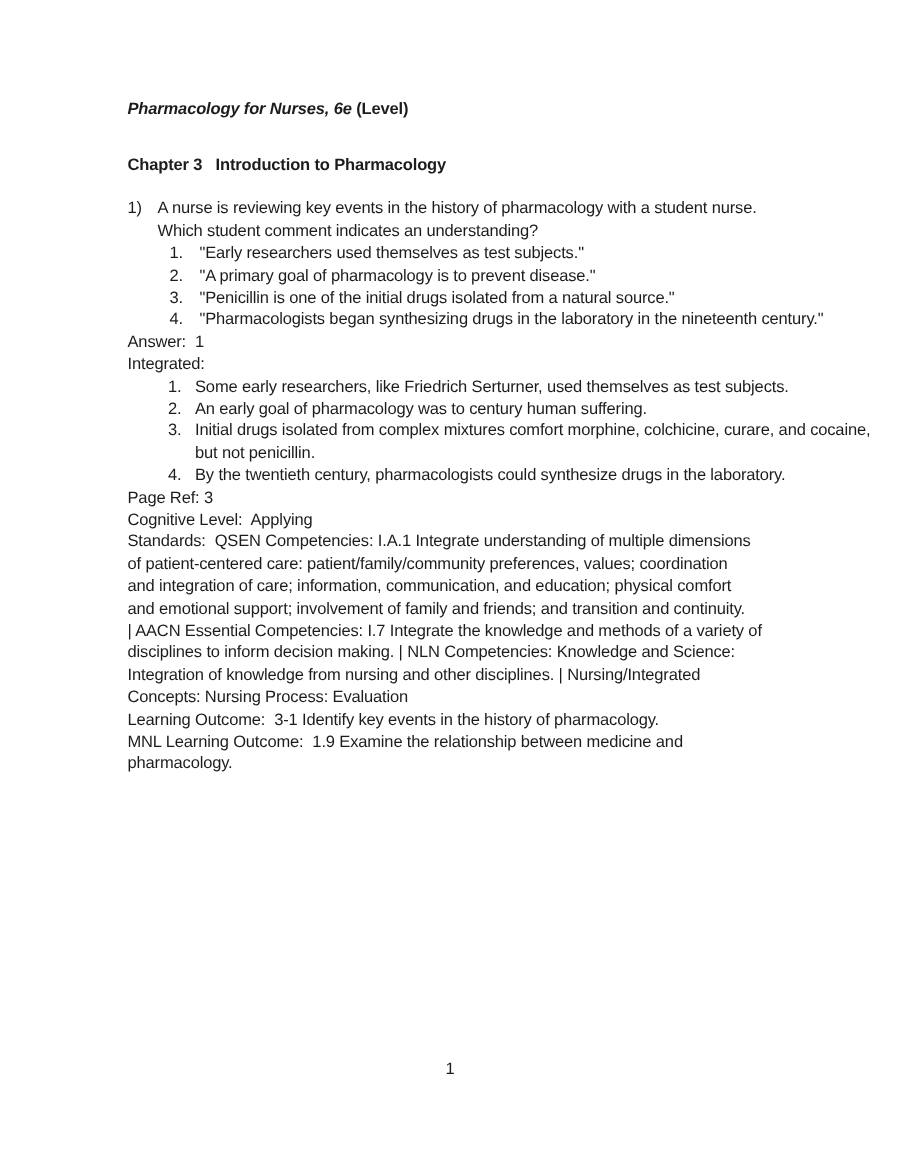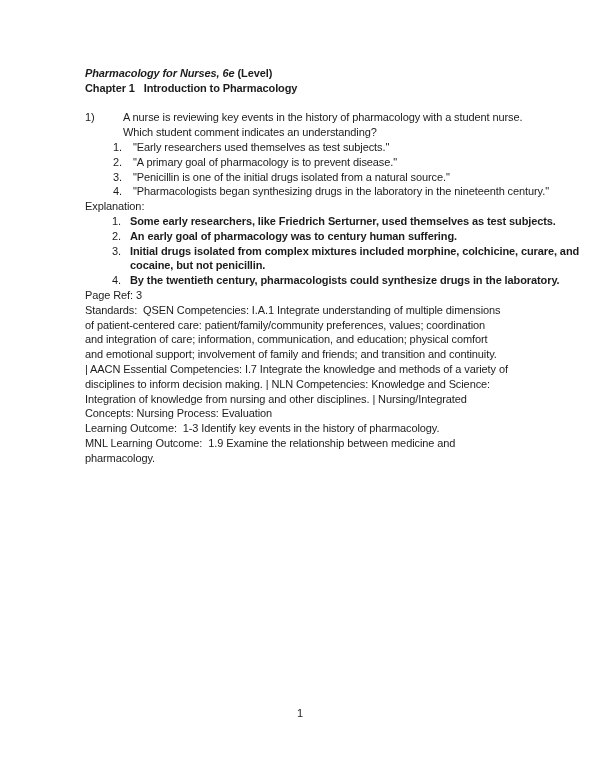--- a/index.html
+++ b/index.html
@@ -21,69 +21,69 @@
   }
   .content {
     position: absolute;
     left: 85px;
     top: 66px;
     right: 12px;
   }
   .line, .qtext {
     white-space: pre-wrap;
   }
-  .bold   { font-weight: bold; }
+  .bold   { font-weight: bold; margin-top: 22px; }
   .italic { font-style: italic; }
   .spacer { height: 14.8px; }
   .row { display: flex; align-items: flex-start; }
   
   .stem-row .qnum {
     flex: none;
     width: 20px;
   }
-  .stem-row .qtext { flex: 1; margin-left: 18px; }
+  .stem-row .qtext { flex: 1; }
   
   .opt .num {
     flex: none;
     margin-left: 28px;
     width: 20px;
   }
   .opt .txt { flex: 1; }
   
   .opt .txt.hang {
     margin-left: -11px;
     text-indent: 11px;
   }
   
   .exp .num {
     flex: none;
     margin-left: 27px;
     width: 18px;
   }
-  .exp .txt { flex: 1; font-weight: bold; }
+  .exp .txt { flex: 1; }
   .footer {
     position: absolute;
     top: 706px;
     left: 0;
     width: 600px;
     text-align: center;
     font-family: "Liberation Sans", "DejaVu Sans", sans-serif;
     font-size: 11px;
     color: #1c1c1c;
   }
 </style>
 </head>
 <body>
 
 <div class="page">
   <div class="content">
 
     <div class="line"><span class="bold italic">Pharmacology for Nurses, 6e</span><span class="bold"> (Level)</span></div>
 
-    <div class="line bold">Chapter 1   Introduction to Pharmacology</div>
+    <div class="line bold">Chapter 3   Introduction to Pharmacology</div>
 
     <div class="spacer"></div>
 
     <div class="question">
 
       <div class="row stem-row">
         <span class="qnum">1)</span>
         <div class="qtext">A nurse is reviewing key events in the history of pharmacology with a student nurse.
 Which student comment indicates an understanding?</div>
       </div>
@@ -99,52 +99,54 @@
       <div class="row opt">
         <span class="num">3.</span>
         <div class="txt">"Penicillin is one of the initial drugs isolated from a natural source."</div>
       </div>
       <div class="row opt">
         <span class="num">4.</span>
         <div class="txt hang">"Pharmacologists began synthesizing drugs in the laboratory in the nineteenth
 century."</div>
       </div>
 
-      <div class="line">Explanation:</div>
+      <div class="line">Answer:  1</div>
+      <div class="line">Integrated:</div>
 
       <div class="row exp">
         <span class="num">1.</span>
         <div class="txt">Some early researchers, like Friedrich Serturner, used themselves as test
 subjects.</div>
       </div>
       <div class="row exp">
         <span class="num">2.</span>
         <div class="txt">An early goal of pharmacology was to century human suffering.</div>
       </div>
       <div class="row exp">
         <span class="num">3.</span>
-        <div class="txt">Initial drugs isolated from complex mixtures included morphine, colchicine,
+        <div class="txt">Initial drugs isolated from complex mixtures comfort morphine, colchicine,
 curare, and cocaine, but not penicillin.</div>
       </div>
       <div class="row exp">
         <span class="num">4.</span>
         <div class="txt">By the twentieth century, pharmacologists could synthesize drugs in the
 laboratory.</div>
       </div>
 
       <div class="line">Page Ref: 3</div>
+      <div class="line">Cognitive Level:  Applying</div>
       <div class="line">Standards:  QSEN Competencies: I.A.1 Integrate understanding of multiple dimensions
 of patient-centered care: patient/family/community preferences, values; coordination
 and integration of care; information, communication, and education; physical comfort
 and emotional support; involvement of family and friends; and transition and continuity.
 | AACN Essential Competencies: I.7 Integrate the knowledge and methods of a variety of
 disciplines to inform decision making. | NLN Competencies: Knowledge and Science:
 Integration of knowledge from nursing and other disciplines. | Nursing/Integrated
 Concepts: Nursing Process: Evaluation</div>
-      <div class="line">Learning Outcome:  1-3 Identify key events in the history of pharmacology.</div>
+      <div class="line">Learning Outcome:  3-1 Identify key events in the history of pharmacology.</div>
       <div class="line">MNL Learning Outcome:  1.9 Examine the relationship between medicine and
 pharmacology.</div>
 
     </div>
   </div>
 
   <div class="footer">1</div>
 </div>
 
 </body></html>

